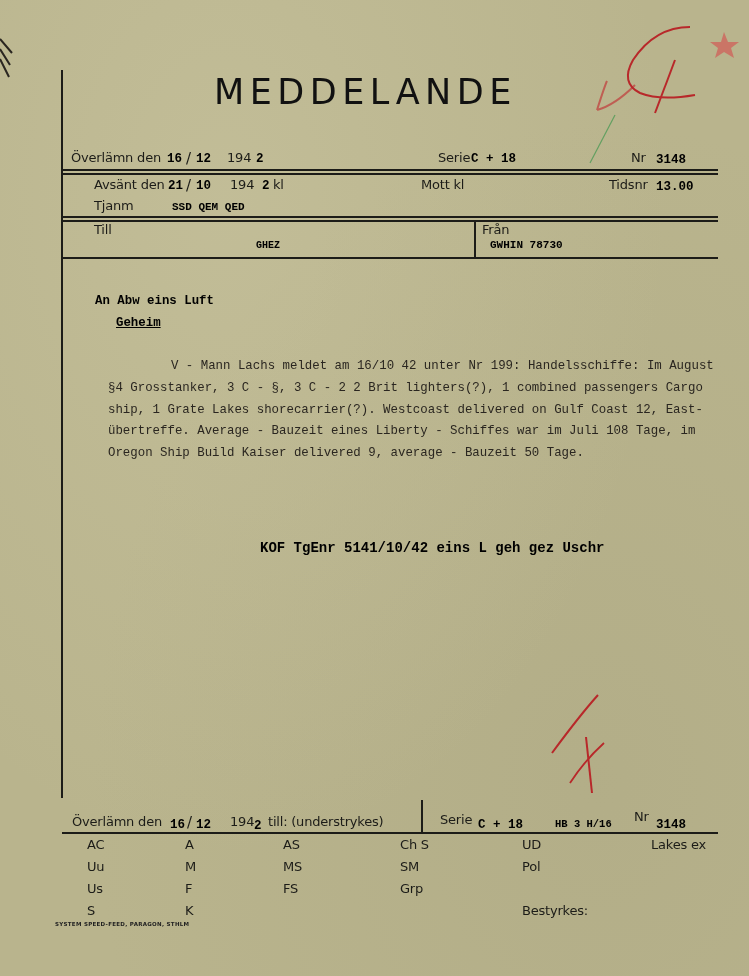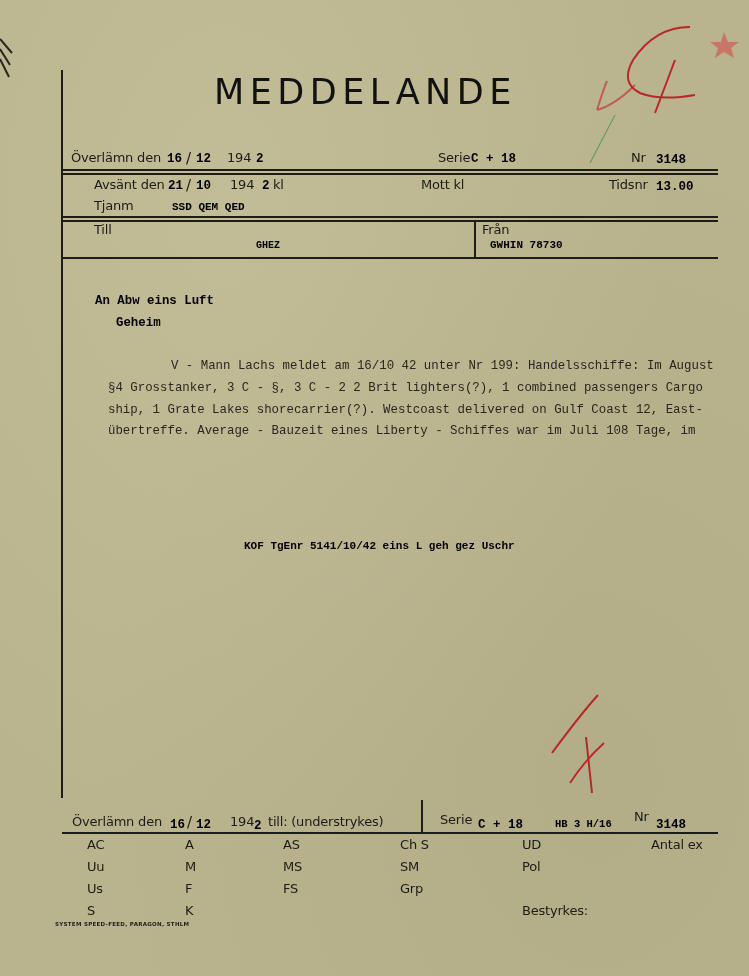--- a/index.html
+++ b/index.html
@@ -15,21 +15,21 @@
   .abs { position:absolute; }
   .form-label { font-family:"DejaVu Sans", sans-serif; font-size:13px; color:#1c1c18; white-space:nowrap; letter-spacing:-0.2px; }
   .typed { font-family:"Liberation Mono","DejaVu Sans Mono", monospace; font-size:12.5px; color:#000000; white-space:nowrap; font-weight:bold; }
   .title { left:214px; top:72px; font-family:"DejaVu Sans", sans-serif; font-size:35px; letter-spacing:5.5px; font-weight:normal; color:#111; }
   .hline { position:absolute; background:#1c1c18; height:1.5px; }
   .vline { position:absolute; background:#1c1c18; width:1.5px; }
   .body-text { left:108px; top:356px; width:640px; font-family:"Liberation Mono","DejaVu Sans Mono", monospace; font-size:12.4px; line-height:21.8px; color:#2a2620; font-weight:normal; }
   .body-text .line { white-space:nowrap; }
   .dist-item { position:absolute; font-size:13px; }
   .footer-print { left:55px; top:921px; font-size:5.5px; font-weight:bold; letter-spacing:0.3px; color:#222; }
-  .underline { }
+  .underline { text-decoration:underline; }
 </style>
 </head>
 <body>
 
 <svg class="abs" style="left:0;top:35px" width="20" height="60">
   <path d="M0 4 L12 18 M0 14 L10 30 M0 24 L9 42" stroke="#2a2620" stroke-width="2" fill="none"></path>
 </svg>
 
 <div class="abs title">MEDDELANDE</div>
 
@@ -83,23 +83,24 @@
 <div class="hline" style="left:62px;top:257px;width:656px;height:2px"></div>
 
 <div class="abs typed" style="left:95px;top:294px;font-size:12.4px">An Abw eins Luft</div>
 <div class="abs typed underline" style="left:116px;top:316px;font-size:12.4px">Geheim</div>
 
 <div class="abs body-text">
   <div class="line" style="padding-left:63px">     V - Mann Lachs meldet am 16/10 42 unter Nr 199: Handelsschiffe: Im August</div>
   <div class="line">§4 Grosstanker, 3 C - §, 3 C - 2 2 Brit lighters(?), 1 combined passengers Cargo</div>
   <div class="line">ship, 1 Grate Lakes shorecarrier(?). Westcoast delivered on Gulf Coast 12, East-</div>
   <div class="line">übertreffe. Average - Bauzeit eines Liberty - Schiffes war im Juli 108 Tage, im</div>
+  <div class="line">Oregon Ship Build Kaiser delivered 9, average - Bauzeit 50 Tage.</div>
 </div>
 
-<div class="abs typed" style="left:244px;top:540px;font-size:11px">KOF TgEnr 5141/10/42 eins L geh gez Uschr</div>
+<div class="abs typed" style="left:260px;top:540px;font-size:14px">KOF TgEnr 5141/10/42 eins L geh gez Uschr</div>
 
 <svg class="abs" style="left:540px;top:685px" width="90" height="110">
   <path d="M58 10 Q40 30 12 68" stroke="#b8282a" stroke-width="2" fill="none"></path>
   <path d="M46 52 L52 108" stroke="#b8282a" stroke-width="2" fill="none"></path>
   <path d="M64 58 Q45 75 30 98" stroke="#b8282a" stroke-width="1.8" fill="none"></path>
 </svg>
 
 <div class="vline" style="left:421px;top:800px;height:32px"></div>
 
 <div class="abs form-label" style="left:72px;top:814px">Överlämn den</div>
@@ -117,21 +118,21 @@
 <div class="abs typed" style="left:656px;top:818px">3148</div>
 
 <div class="hline" style="left:62px;top:832px;width:656px"></div>
 
 <div>
   <div class="dist-item form-label" style="left:87px;top:837px">AC</div>
   <div class="dist-item form-label" style="left:185px;top:837px">A</div>
   <div class="dist-item form-label" style="left:283px;top:837px">AS</div>
   <div class="dist-item form-label" style="left:400px;top:837px">Ch S</div>
   <div class="dist-item form-label" style="left:522px;top:837px">UD</div>
-  <div class="dist-item form-label" style="left:651px;top:837px">Antal ex</div>
+  <div class="dist-item form-label" style="left:651px;top:837px">Lakes ex</div>
 
   <div class="dist-item form-label" style="left:87px;top:859px">Uu</div>
   <div class="dist-item form-label" style="left:185px;top:859px">M</div>
   <div class="dist-item form-label" style="left:283px;top:859px">MS</div>
   <div class="dist-item form-label" style="left:400px;top:859px">SM</div>
   <div class="dist-item form-label" style="left:522px;top:859px">Pol</div>
 
   <div class="dist-item form-label" style="left:87px;top:881px">Us</div>
   <div class="dist-item form-label" style="left:185px;top:881px">F</div>
   <div class="dist-item form-label" style="left:283px;top:881px">FS</div>

